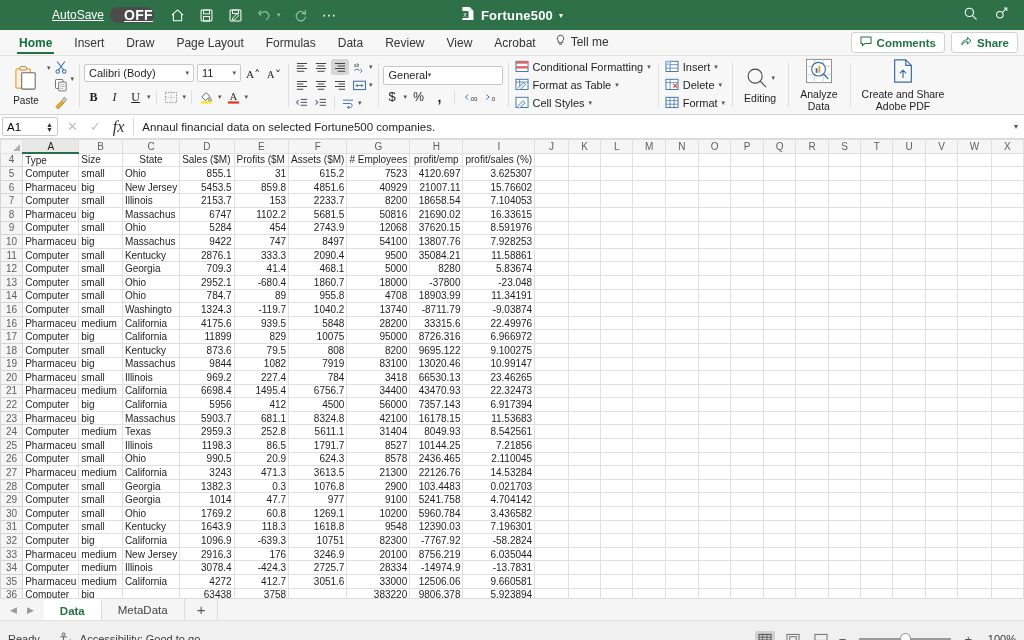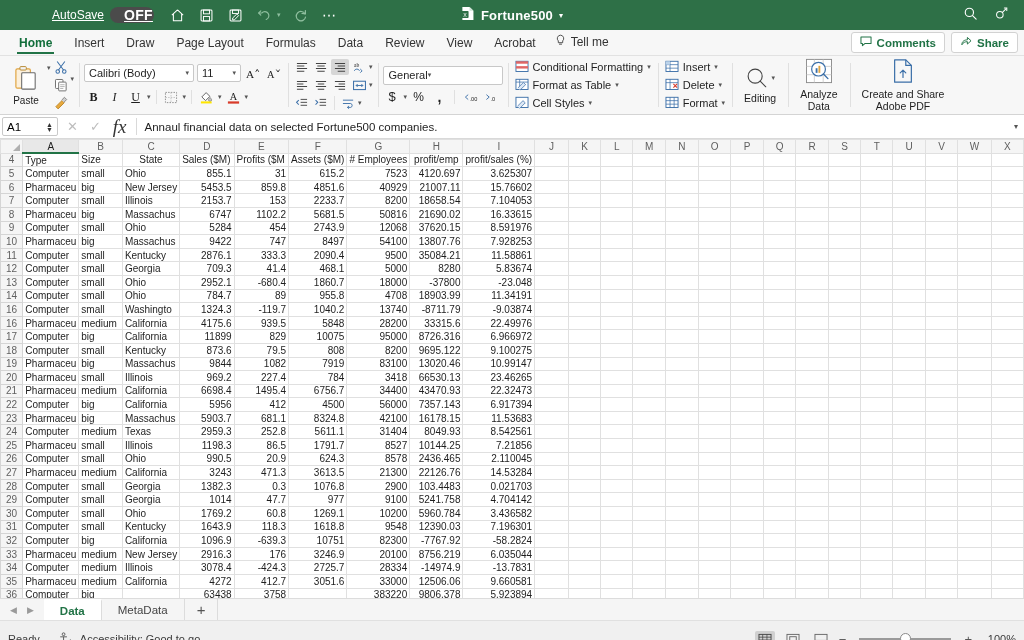--- a/index.html
+++ b/index.html
@@ -110,21 +110,21 @@
     height:24px; display:flex; align-items:stretch; background:#fff;
     border-bottom:1px solid #d9d9d9; font-size:11.5px;
   }
   .namebox {
     width:56px; border:1px solid #c9c9c9; margin:2px 0 2px 2px; border-radius:2px;
     display:flex; align-items:center; padding:0 4px; background:#fff;
   }
   .namebox .nm { flex:1; font-size:11.5px; }
   .spin { display:flex; flex-direction:column; line-height:5px; font-size:7px; color:#333;}
   .fbicons { display:flex; align-items:center; gap:12px; padding:0 9px; color:#bdbdbd;}
-  .fx { font-style:italic; font-family:"Liberation Serif", serif; color:#333; font-size:19px;}
+  .fx { font-style:italic; font-family:"Liberation Serif", serif; color:#333; font-size:16px;}
   .fbsep { width:1px; background:#d9d9d9; margin:3px 0;}
   .fbinput { flex:1; display:flex; align-items:center; padding-left:8px; font-size:11.5px; color:#1e1e1e;}
   .fbcollapse { width:16px; display:flex; align-items:center; justify-content:center; color:#555; font-size:8px;}
 
   
   .gridwrap { position:relative; height:calc(640px - 30px - 26px - 59px - 24px - 22px - 20px); overflow:hidden; background:#fff;}
   table.sheet { border-collapse:collapse; table-layout:fixed; font-size:10px; color:#1e1e1e;}
   table.sheet th, table.sheet td { border:1px solid #e0e0e0; height:13.6px; padding:0 2px; overflow:hidden; white-space:nowrap;}
   thead th {
     background:#f5f5f5; color:#5f5f5f; font-weight:normal; font-size:10px;

